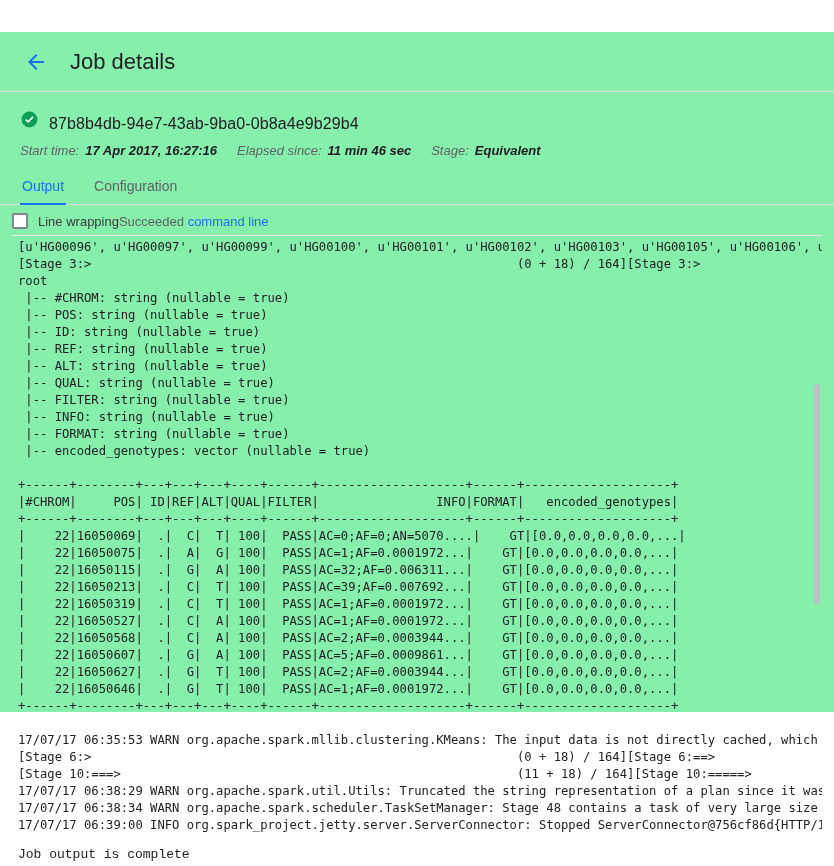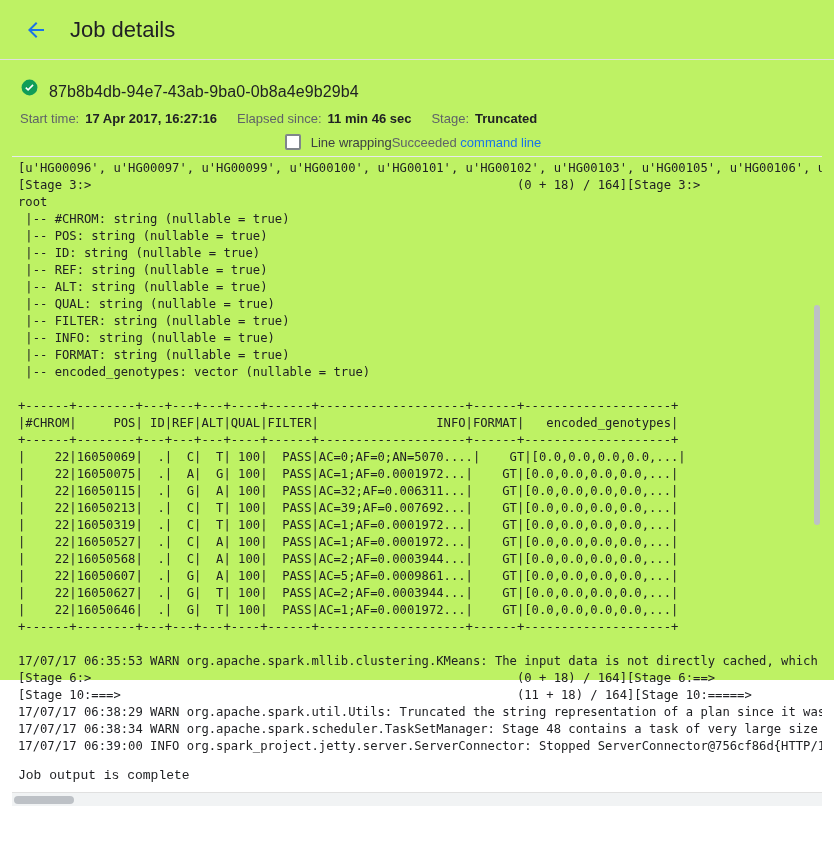--- a/index.html
+++ b/index.html
@@ -11,21 +11,22 @@
     background: #ffffff;
     font-family: "Liberation Sans", sans-serif;
     color: #202124;
     overflow: hidden;
   }
 
   .page {
     position: relative;
     width: 834px;
     height: 680px;
-    background: #bef264;
+    background: #86efac;
+    margin-top: 32px;
   }
 
   
   .topbar {
     height: 60px;
     display: flex;
     align-items: center;
     padding: 0 16px;
     border-bottom: 1px solid #e0e0e0;
   }
@@ -83,20 +84,21 @@
     letter-spacing: .1px;
   }
   .meta-row {
     margin-top: 10px;
     font-size: 13px;
     color: #5f6368;
     display: flex;
     flex-wrap: wrap;
     gap: 6px;
     align-items: center;
+    font-style: italic;
   }
   .meta-label { color: #5f6368; }
   .meta-value { color: #202124; font-weight: 700; margin-right: 14px; }
 
   
   .tabs {
     margin-top: 14px;
     padding: 0 20px;
     display: flex;
     gap: 26px;
@@ -116,21 +118,21 @@
     left: 0; right: 0; bottom: -1px;
     height: 2px;
     background: #1a73e8;
   }
 
   
   .log-toolbar {
     padding: 8px 20px 6px 12px;
     display: flex;
     align-items: center;
-    justify-content: center;
+    justify-content: flex-start;
     font-size: 13px;
   }
   .wrap-left { display: flex; align-items: center; gap: 10px; }
   .checkbox {
     width: 16px;
     height: 16px;
     border: 2px solid #80868b;
     border-radius: 2px;
     background: #fff;
     cursor: pointer;
@@ -225,24 +227,28 @@
         </svg>
       </span>
       <span class="job-id">87b8b4db-94e7-43ab-9ba0-0b8a4e9b29b4</span>
     </div>
     <div class="meta-row">
       <span class="meta-label">Start time:</span>
       <span class="meta-value">17 Apr 2017, 16:27:16</span>
       <span class="meta-label">Elapsed since:</span>
       <span class="meta-value">11 min 46 sec</span>
       <span class="meta-label">Stage:</span>
-      <span class="meta-value">Truncated</span>
-    </div>
-  </div>
-
+      <span class="meta-value">Equivalent</span>
+    </div>
+  </div>
+
+  <div class="tabs">
+    <div class="tab active">Output</div>
+    <div class="tab">Configuration</div>
+  </div>
 
   <div class="log-toolbar">
     <div class="wrap-left">
       <span class="checkbox"></span>
       <span class="wrap-label">Line wrapping</span>
     </div>
     <div class="equiv">
       <span>Succeeded</span>
       <a>command line</a>
     </div>

